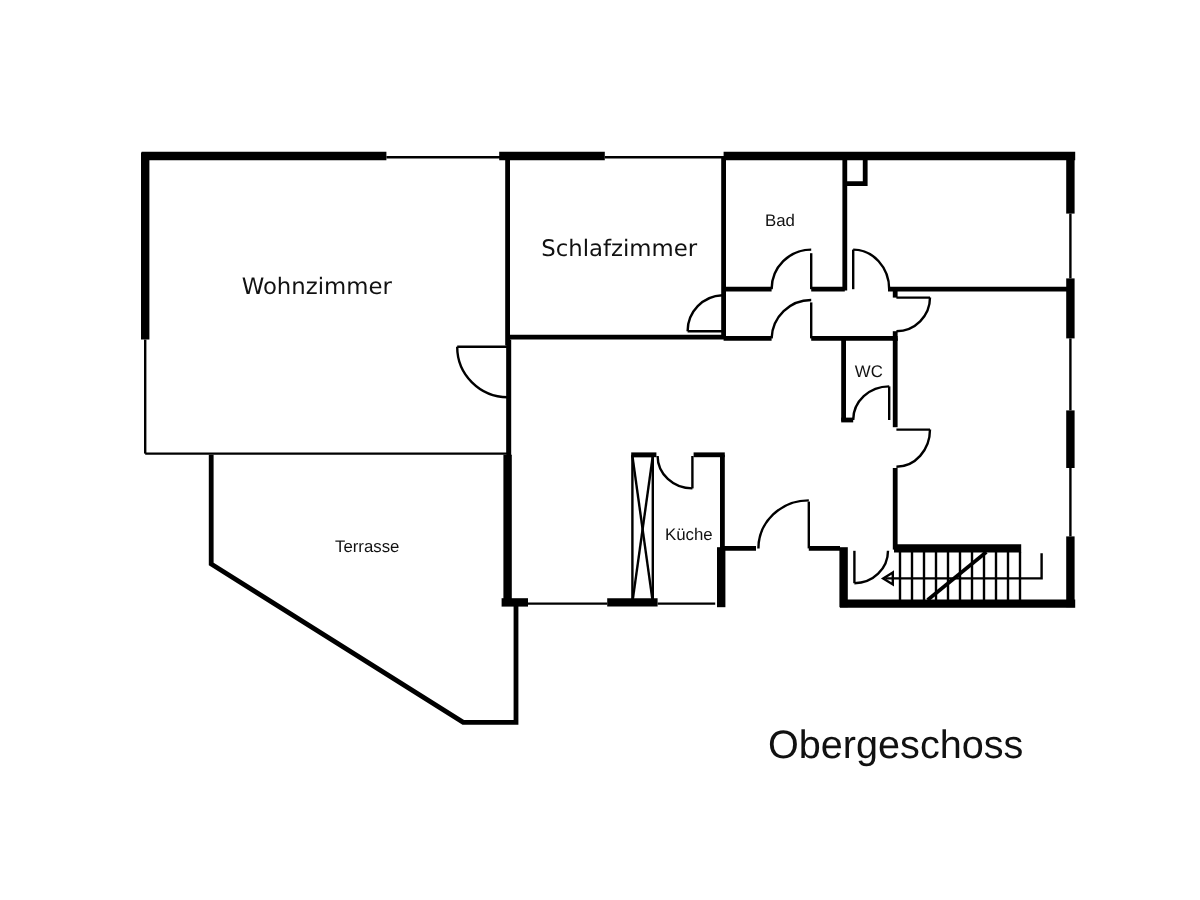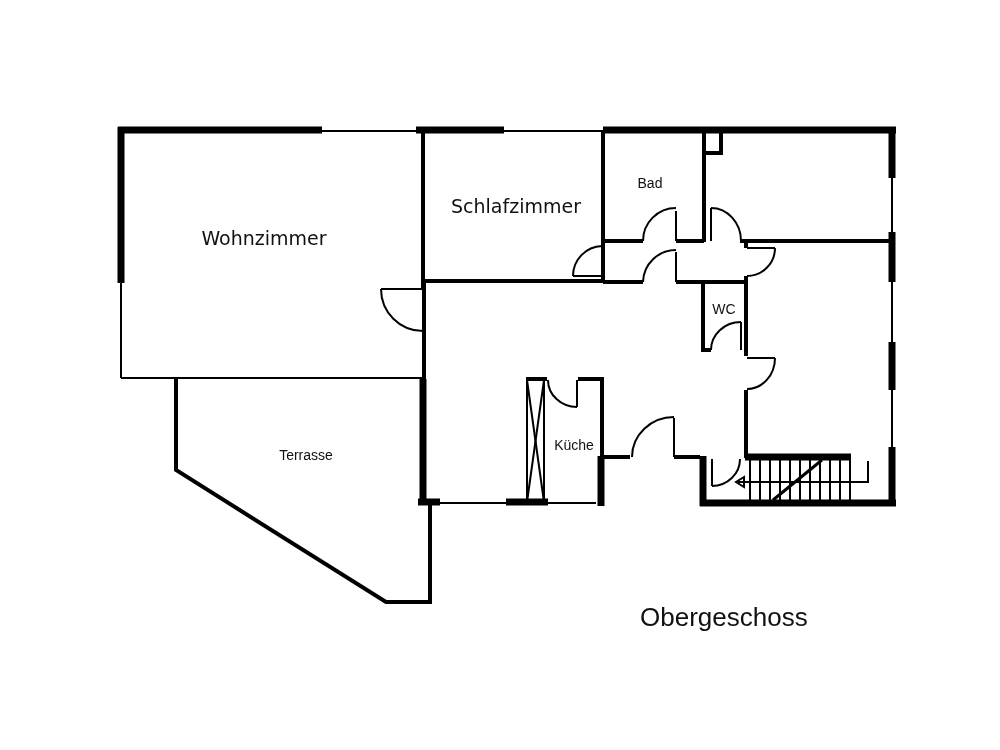--- a/index.html
+++ b/index.html
@@ -4,21 +4,21 @@
   <style>
     html, body { margin: 0; padding: 0; background: #ffffff; }
     body { width: 1000px; height: 750px; position: relative; overflow: hidden; }
     #plan { position: absolute; left: 0; top: 0; width: 1000px; height: 750px; }
     .label { font-family: "DejaVu Sans", sans-serif; fill: #111111; }
     .label-arial { font-family: "Liberation Sans", sans-serif; fill: #111111; }
     .thin { stroke: #000; stroke-width: 2; fill: none; }
     .mid { stroke: #000; stroke-width: 4; fill: none; }
     .thick { stroke: #000; stroke-width: 7; fill: none; }
     .door { stroke: #000; stroke-width: 2; fill: none; }
-    #title { position: absolute; left: 640px; top: 602px; font-family: "Liberation Sans", sans-serif; font-size: 26px; color: #111; }
+    #title { position: absolute; left: 640px; top: 602px; font-family: "Liberation Sans", sans-serif; font-size: 33px; color: #111; }
   </style>
 </head>
 <body>
 
 <svg id="plan" viewBox="0 0 1000 750" xmlns="http://www.w3.org/2000/svg">
 
   <g>
     <line class="thick" x1="118" y1="130" x2="322" y2="130"></line>
     <line class="thin" x1="322" y1="131" x2="420" y2="131"></line>
     <line class="thick" x1="121" y1="127" x2="121" y2="283"></line>

